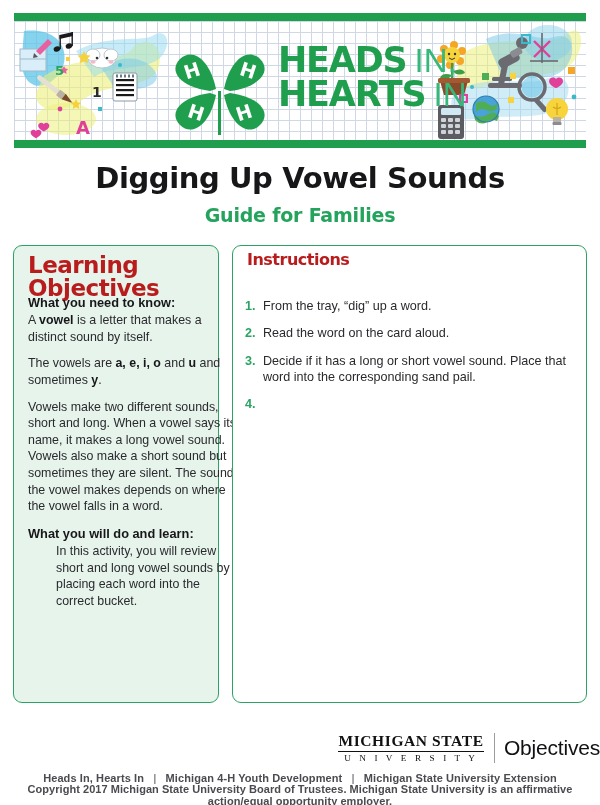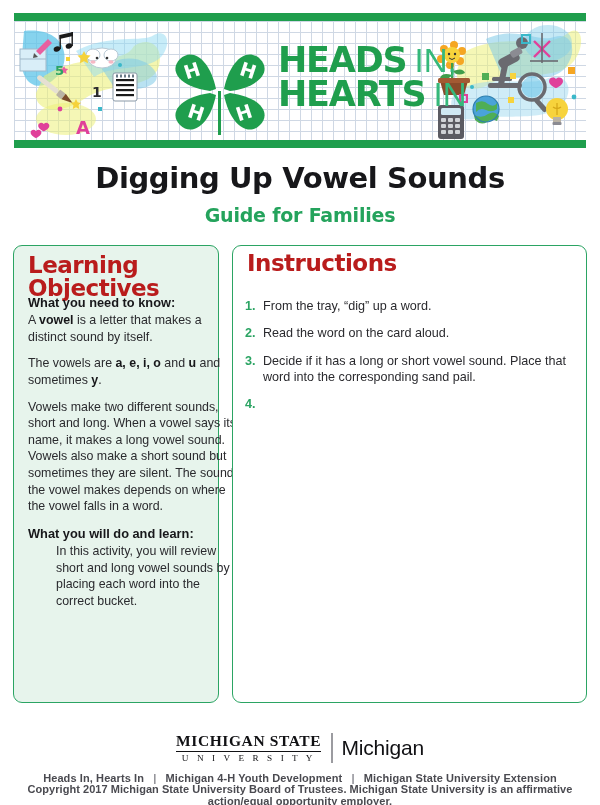--- a/index.html
+++ b/index.html
@@ -91,21 +91,21 @@
     font-family:"DejaVu Sans", sans-serif;
     font-weight:700;color:#b91c1c;
     line-height:1.02;
   }
   .lo-head{
     position:absolute;left:14px;top:8px;width:190px;
     font-size:23px;letter-spacing:-.5px;
   }
   .ins-head{
     position:absolute;left:14px;top:6px;
-    font-size:23px;letter-spacing:-.5px;
+    font-size:16px;letter-spacing:-.5px;
   }
 
   
   .lo-body{
     position:absolute;left:14px;top:48px;width:212px;
     font-size:12.4px;line-height:1.34;color:#2a2a2e;
   }
   .lo-body p{margin:0 0 10px 0;}
   .lo-body p.tight{margin-bottom:0;margin-left:28px;}
   .lo-body b{font-weight:700;color:#17171a;}
@@ -127,21 +127,21 @@
     font-size:12.6px;line-height:1.3;color:#2a2a2e;
   }
   .ins-num{
     position:absolute;left:0;top:0;
     font-weight:700;color:#2ba463;font-size:12.6px;
   }
 
   
   .msu{
     position:absolute;left:0;top:733px;width:600px;
-    display:flex;justify-content:center;align-items:center;
+    display:flex;justify-content:flex-end;align-items:center;
   }
   .msu-left{
     text-align:center;
     font-family:"Liberation Serif", serif;
     color:#111114;
   }
   .msu-l1{
     font-size:15.5px;font-weight:700;letter-spacing:.6px;
     border-bottom:1.4px solid #111114;
     padding-bottom:1px;line-height:1.05;
@@ -383,21 +383,21 @@
     <li><span class="ins-num">4.</span></li>
   </ul>
 </div>
 
 <div class="msu">
   <div class="msu-left">
     <div class="msu-l1">MICHIGAN STATE</div>
     <div class="msu-l2">U N I V E R S I T Y</div>
   </div>
   <div class="msu-div"></div>
-  <div class="msu-ext">Michigan</div>
+  <div class="msu-ext">Objectives</div>
 </div>
 
 <div class="credits">
   <span>Heads In, Hearts In</span>
   <span class="sep">|</span>
   <span>Michigan 4-H Youth Development</span>
   <span class="sep">|</span>
   <span>Michigan State University Extension</span>
 </div>
 

